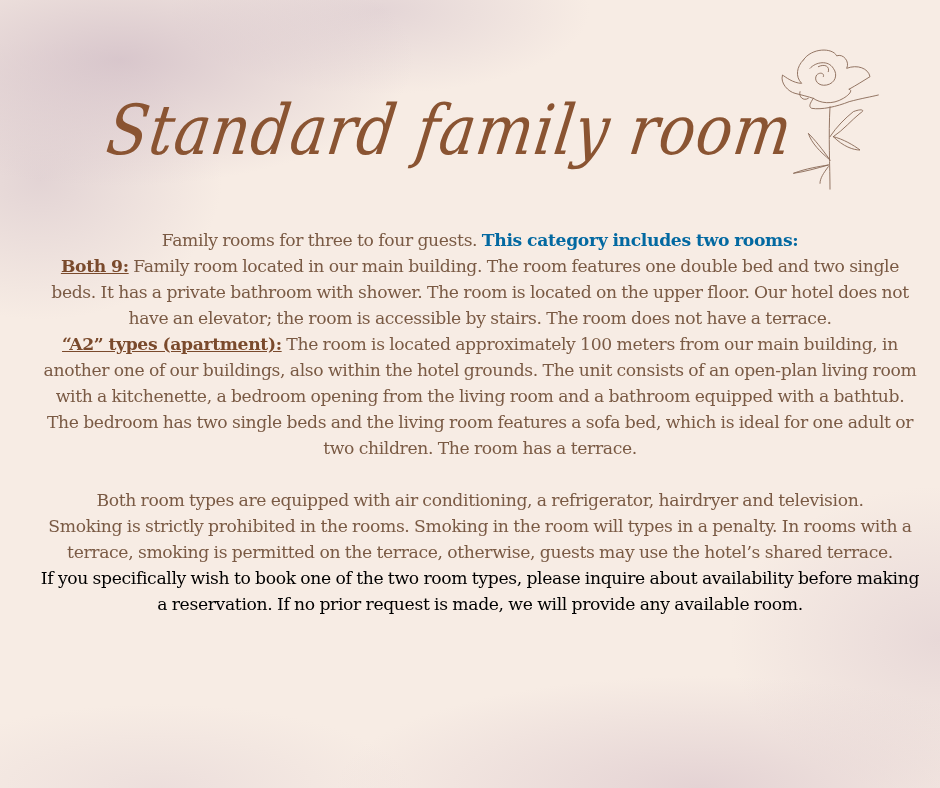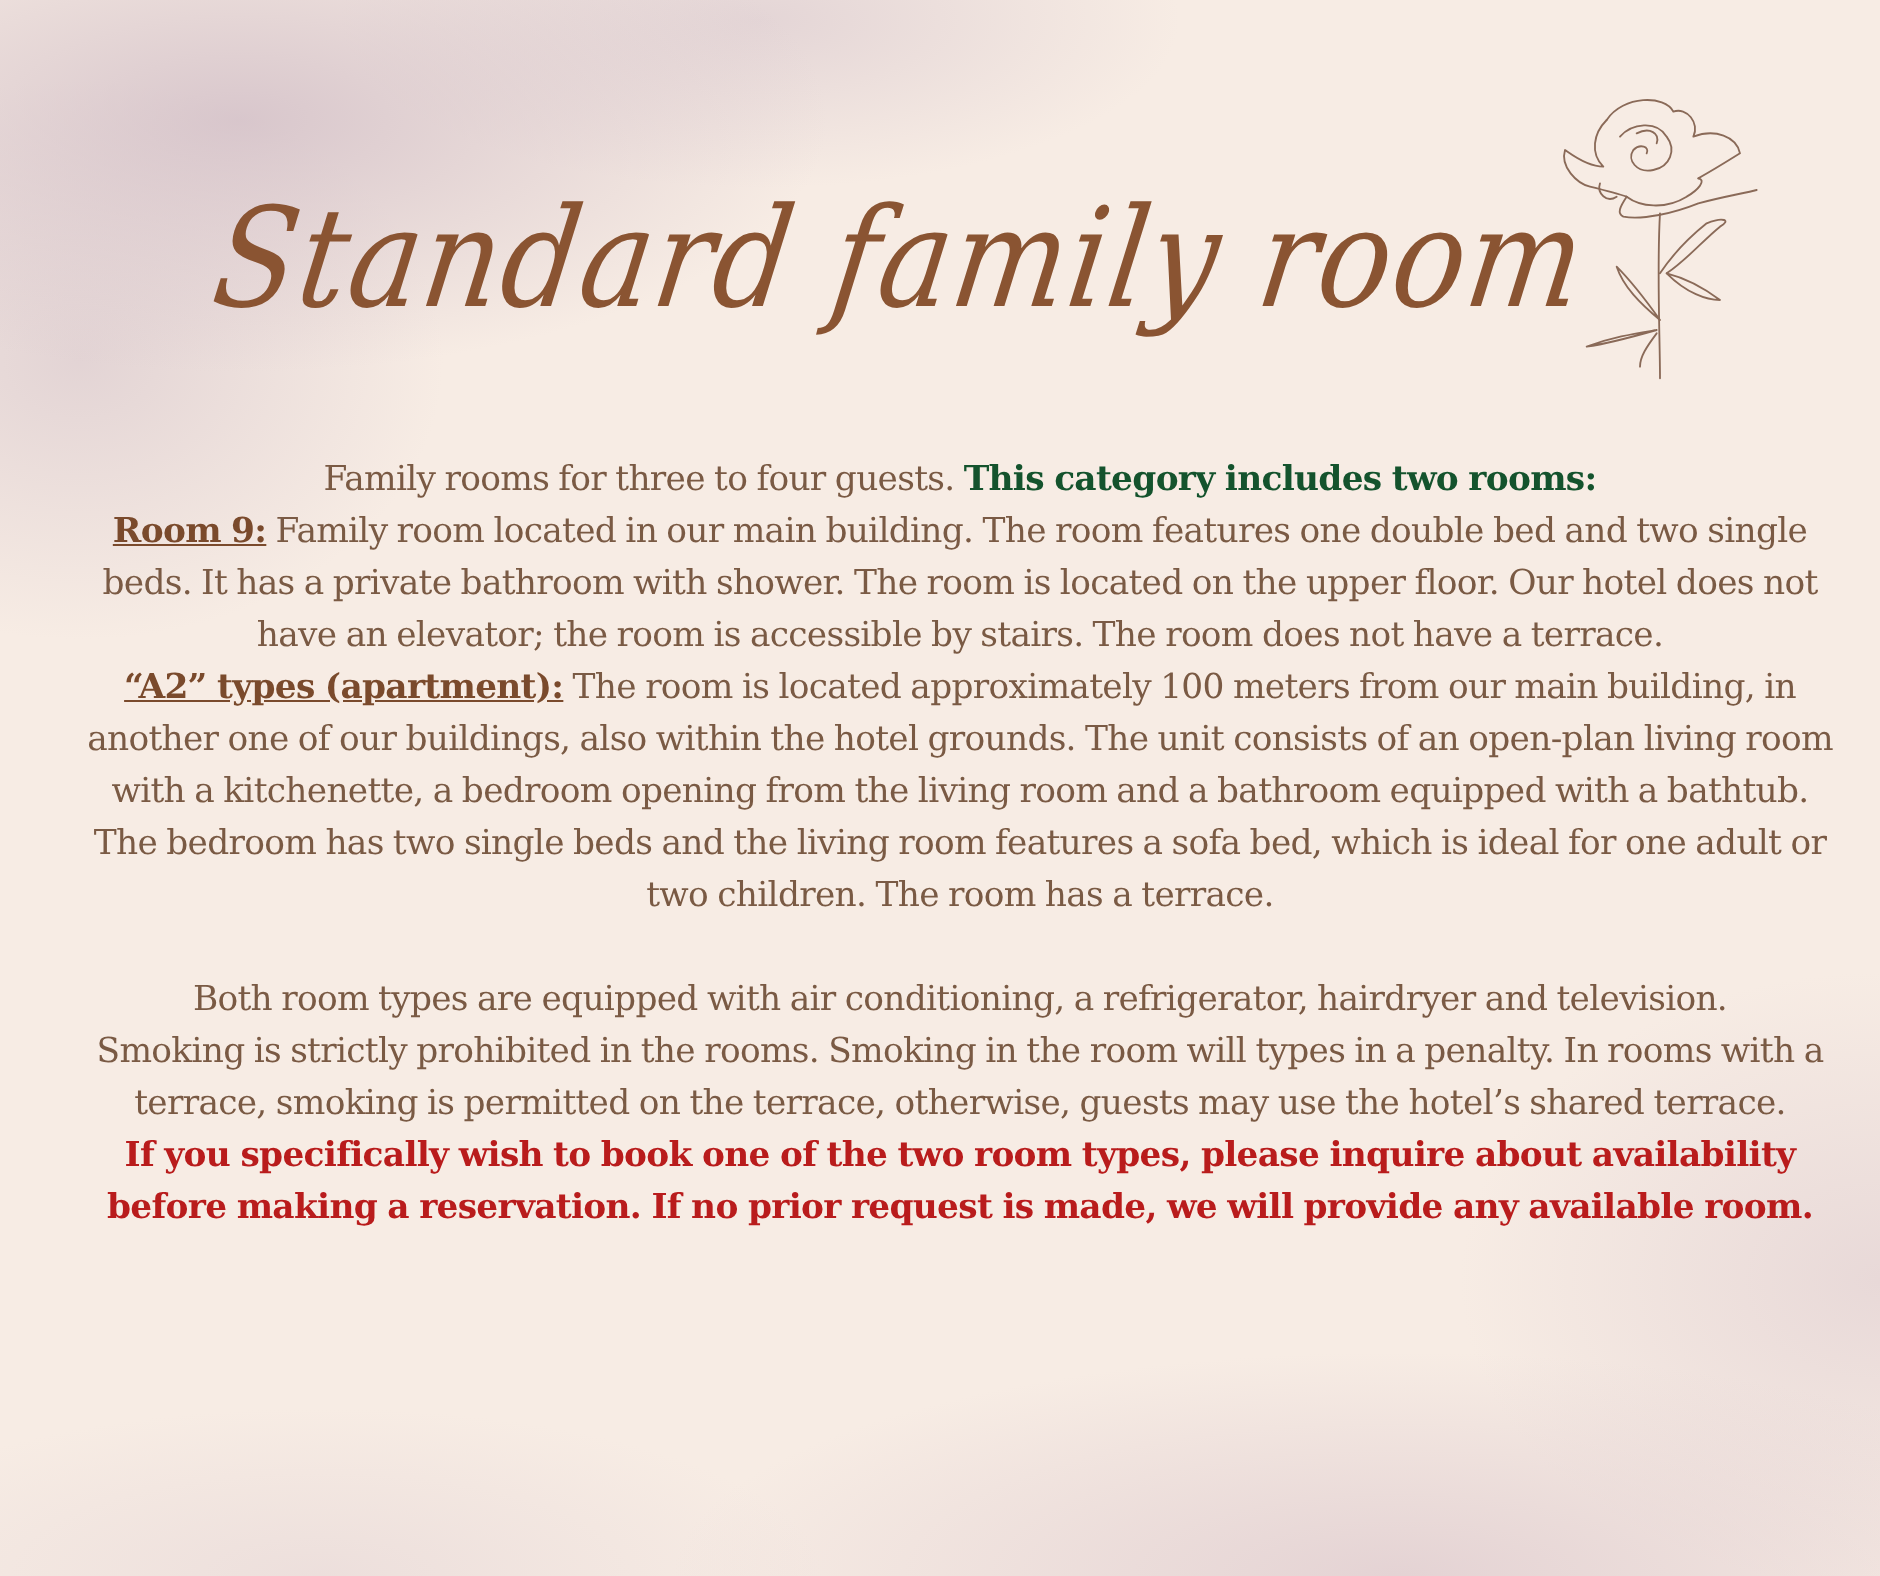--- a/index.html
+++ b/index.html
@@ -32,24 +32,24 @@
   }
   .rose { position:absolute; left:770px; top:35px; width:125px; height:175px; }
   .content {
     position:absolute; left:40px; top:227px; width:880px;
     text-align:center; color:#7a5a44;
     font-size:17.2px; line-height:26px;
     letter-spacing:-0.35px;
     word-spacing:-0.5px;
   }
   .content p { margin:0; }
-  .content b { color:#14532d; }
+  .content b { color:#0369a1; }
   .lbl { font-weight:bold; text-decoration:underline; color:#7a4a2c; }
   .gap { height:26px; }
-  .note { font-weight:bold; color:#b91c1c; }
+  .note { font-weight:normal; color:#000000; }
 </style>
 </head>
 <body>
 
 <div class="bg"></div>
 
 <div class="title">Standard family room</div>
 
 <svg class="rose" viewBox="0 0 150 190" fill="none" stroke="#8a6a58" stroke-width="1.1" stroke-linejoin="round" stroke-linecap="round">
   <path d="M40 20 C50 5, 75 5, 80 15 C88 12, 96 22, 92 30 C105 25, 118 30, 120 40 C112 45, 104 50, 95 55"></path>
@@ -66,21 +66,21 @@
   <path d="M70 146 C58 148, 44 150, 28 156 C42 154, 56 150, 70 146"></path>
   <path d="M70 148 C64 156, 60 162, 60 168"></path>
 </svg>
 
 <div class="content">
   <p>
     <span>Family rooms for three to four guests.</span>
     <b>This category includes two rooms:</b>
   </p>
   <p>
-    <span class="lbl">Room 9:</span>
+    <span class="lbl">Both 9:</span>
     <span>Family room located in our main building. The room features one double bed and two single beds. It has a private bathroom with shower. The room is located on the upper floor. Our hotel does not have an elevator; the room is accessible by stairs. The room does not have a terrace.</span>
   </p>
   <p>
     <span class="lbl">“A2” types (apartment):</span>
     <span>The room is located approximately 100 meters from our main building, in another one of our buildings, also within the hotel grounds. The unit consists of an open-plan living room with a kitchenette, a bedroom opening from the living room and a bathroom equipped with a bathtub. The bedroom has two single beds and the living room features a sofa bed, which is ideal for one adult or two children. The room has a terrace.</span>
   </p>
   <div class="gap"></div>
   <p>Both room types are equipped with air conditioning, a refrigerator, hairdryer and television.</p>
   <p>Smoking is strictly prohibited in the rooms. Smoking in the room will types in a penalty. In rooms with a terrace, smoking is permitted on the terrace, otherwise, guests may use the hotel’s shared terrace.</p>
   <p class="note">If you specifically wish to book one of the two room types, please inquire about availability before making a reservation. If no prior request is made, we will provide any available room.</p>

